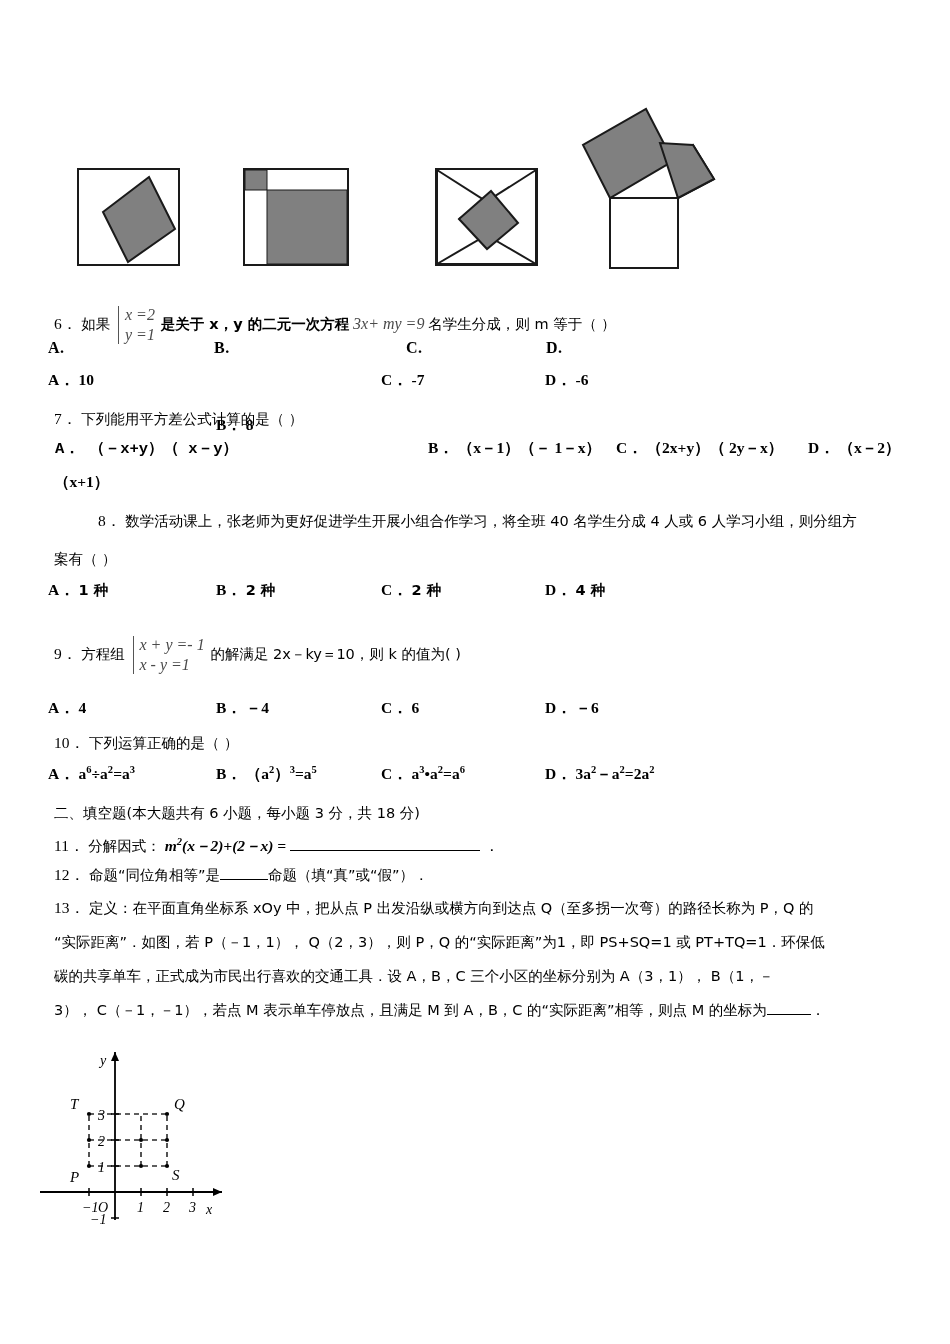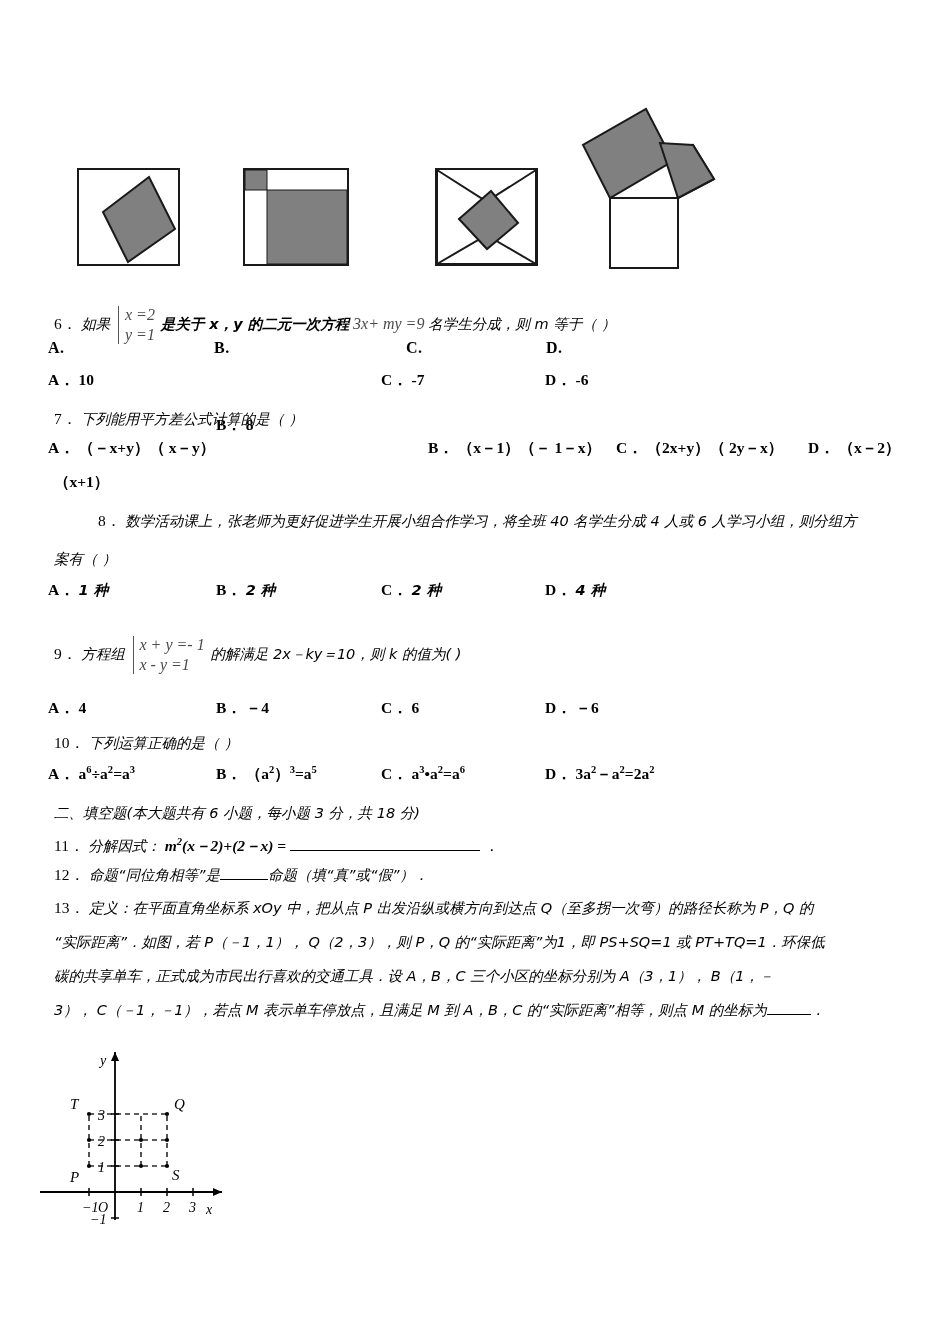--- a/index.html
+++ b/index.html
@@ -50,21 +50,21 @@
   .qline {
     position: absolute;
     font-size: 15.5px;
     line-height: 26px;
     white-space: nowrap;
   }
   .qtext {
     font-family: "Liberation Serif", "DejaVu Serif", serif;
     font-size: 15.5px;
   }
-  .cn { font-family: "DejaVu Sans", sans-serif; font-size: 14.5px; font-style: italic; }
+  .cn { font-family: "DejaVu Sans", sans-serif; font-size: 14.5px; }
   .bold { font-weight: bold; }
   .optrow {
     position: absolute;
     width: 882px;
     font-size: 15.5px;
   }
   .opt {
     position: absolute;
     white-space: nowrap;
     font-family: "Liberation Serif", serif;
@@ -204,21 +204,21 @@
         <span class="optlabel">D．</span>
         <span>-6</span>
       </span>
     </div>
 
     <div class="qline" style="left:6px; top:406px;">
       <span class="qtext">7．</span>
       <span class="cn">下列能用平方差公式计算的是（    ）</span>
     </div>
     <div class="optrow" style="left:0px; top:438px;">
-      <span class="opt" style="left:0px;">
+      <span class="opt" style="left:7px;font-family:Liberation Mono, monospace;">
         <span class="optlabel">A．</span>
         <span>（－x+y）（ x－y）</span>
       </span>
       <span class="opt" style="left:380px;">
         <span class="optlabel">B．</span>
         <span>（x－1）（－ 1－x）</span>
       </span>
       <span class="opt" style="left:568px;">
         <span class="optlabel">C．</span>
         <span>（2x+y）（ 2y－x）</span>

